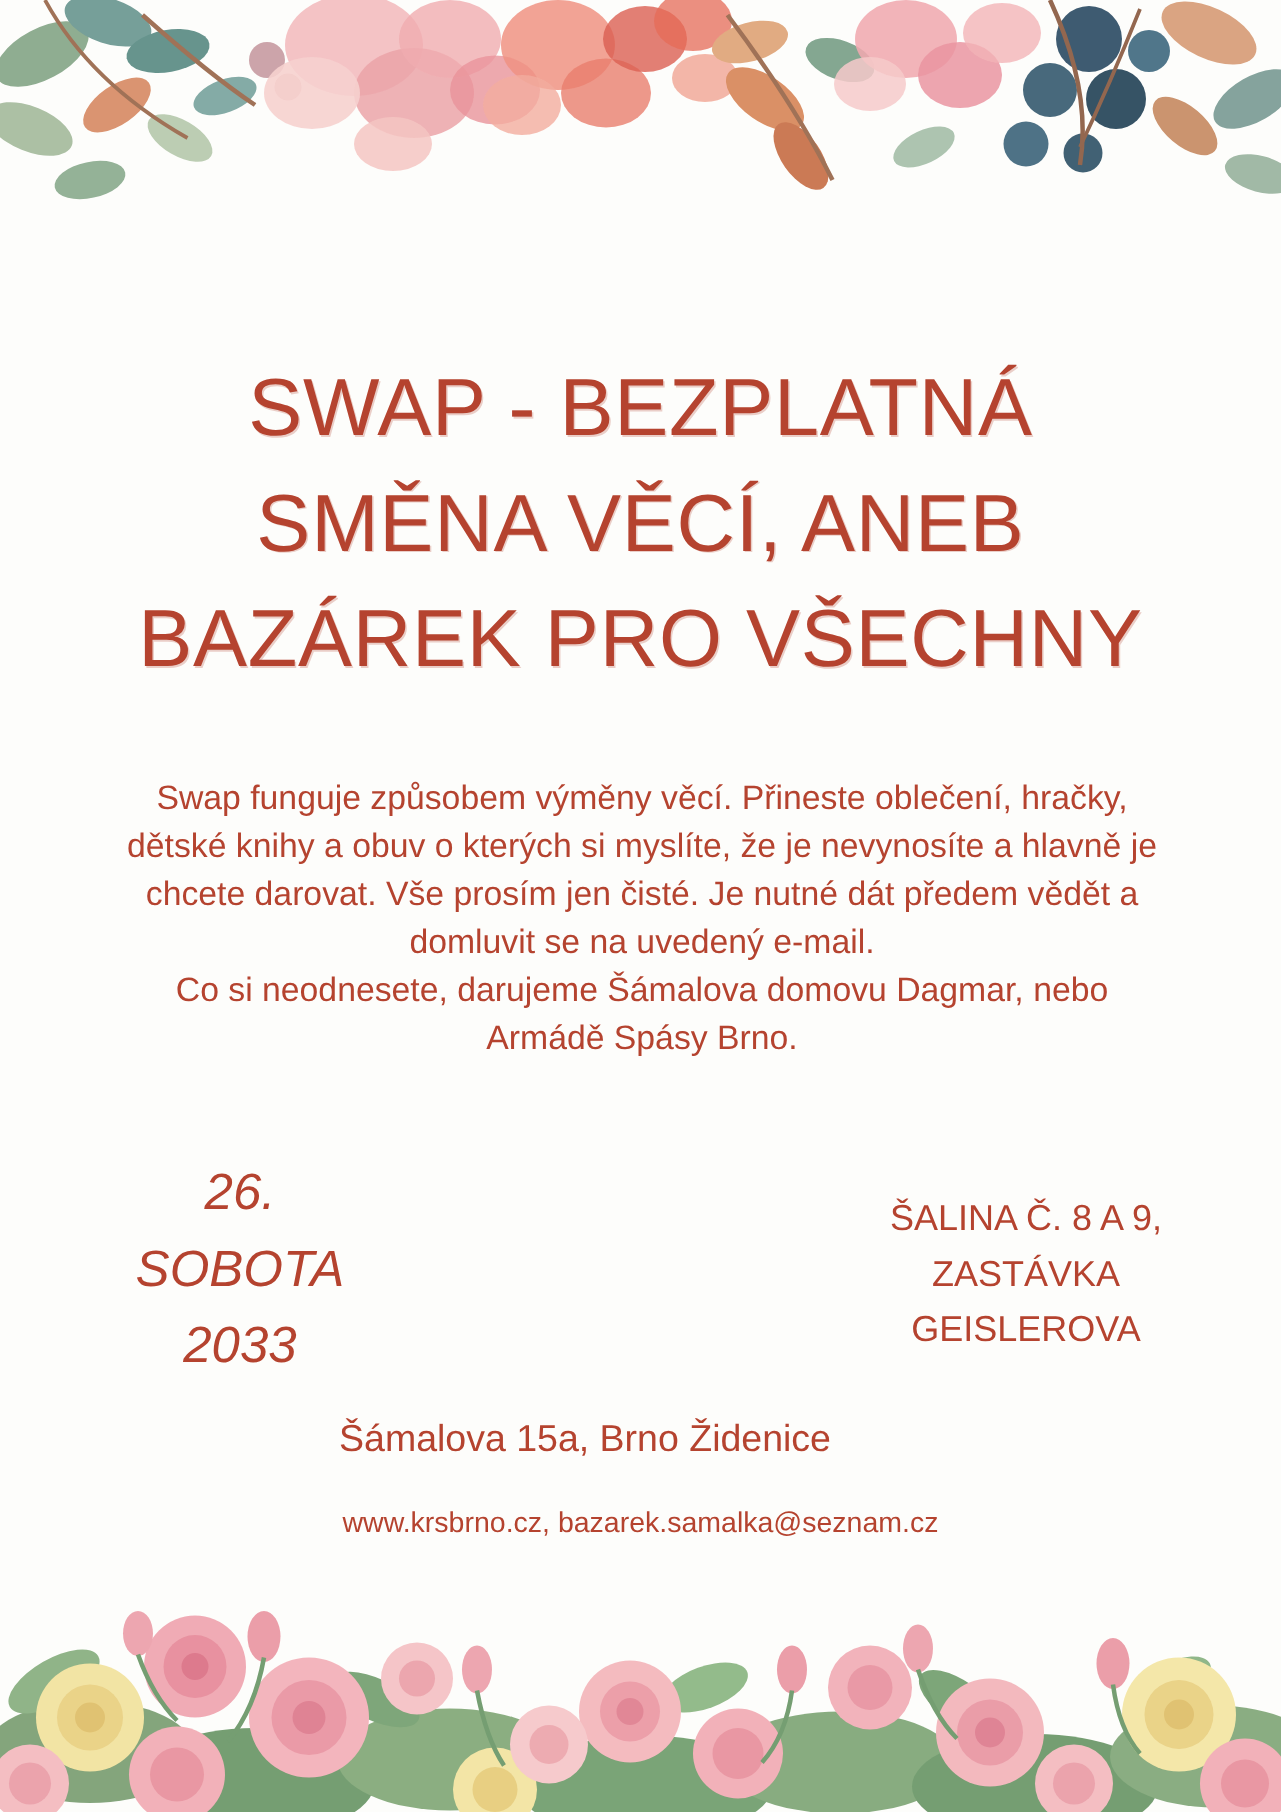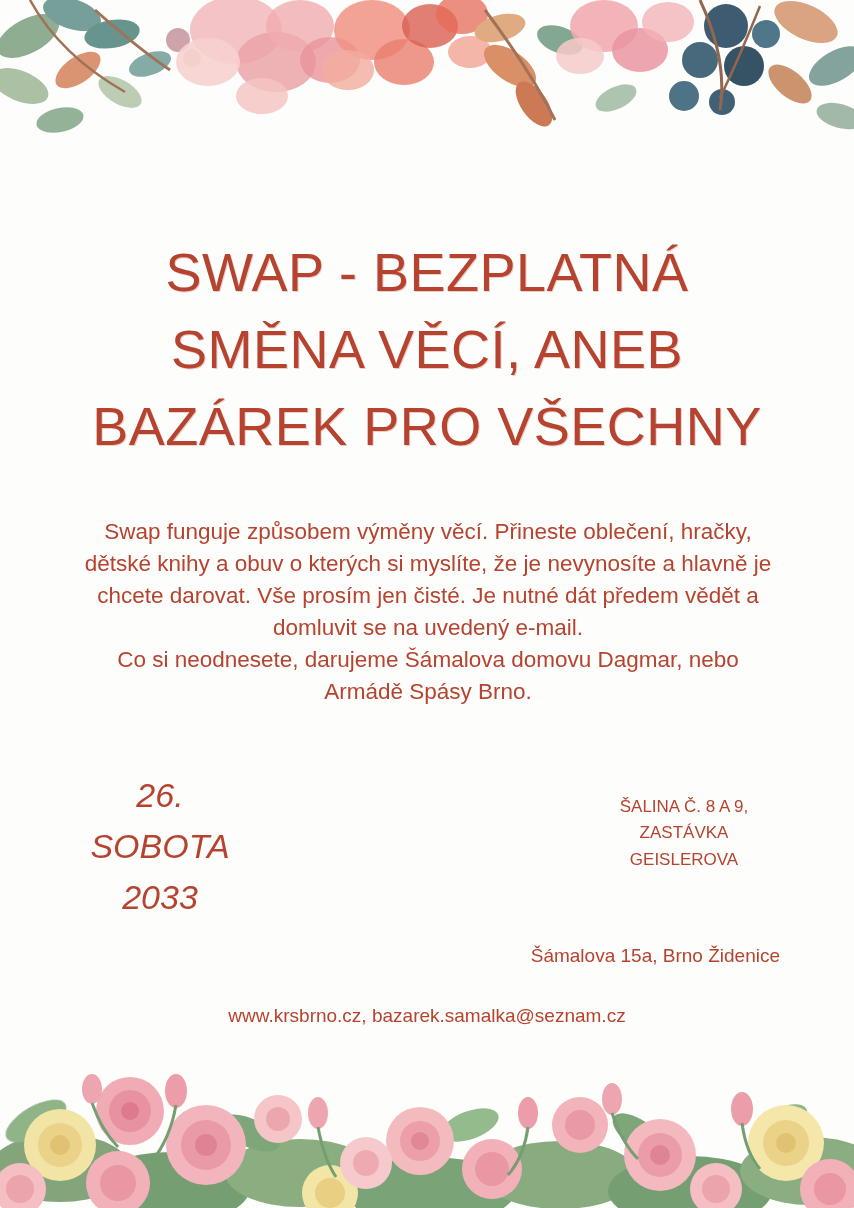--- a/index.html
+++ b/index.html
@@ -104,38 +104,38 @@
     padding-top: 30px;
   }
   .info-col.mid {
     width: 240px;
     font-size: 34px;
     line-height: 1.5;
     font-style: italic;
   }
   .info-col.right {
     width: 260px;
-    font-size: 17px;
+    font-size: 24px;
     line-height: 1.55;
     padding-top: 24px;
   }
   .info-col .ln {
     display: block;
     white-space: nowrap;
   }
 
   .address {
     position: absolute;
     top: 945px;
     left: 0;
     width: 780px;
-    text-align: right;
+    text-align: center;
     color: #b5432f;
     font-family: "Liberation Sans", sans-serif;
-    font-size: 19px;
+    font-size: 25px;
   }
 
   .contact {
     position: absolute;
     top: 1005px;
     left: 0;
     width: 854px;
     text-align: center;
     color: #b5432f;
     font-family: Liberation Sans, sans-serif;

